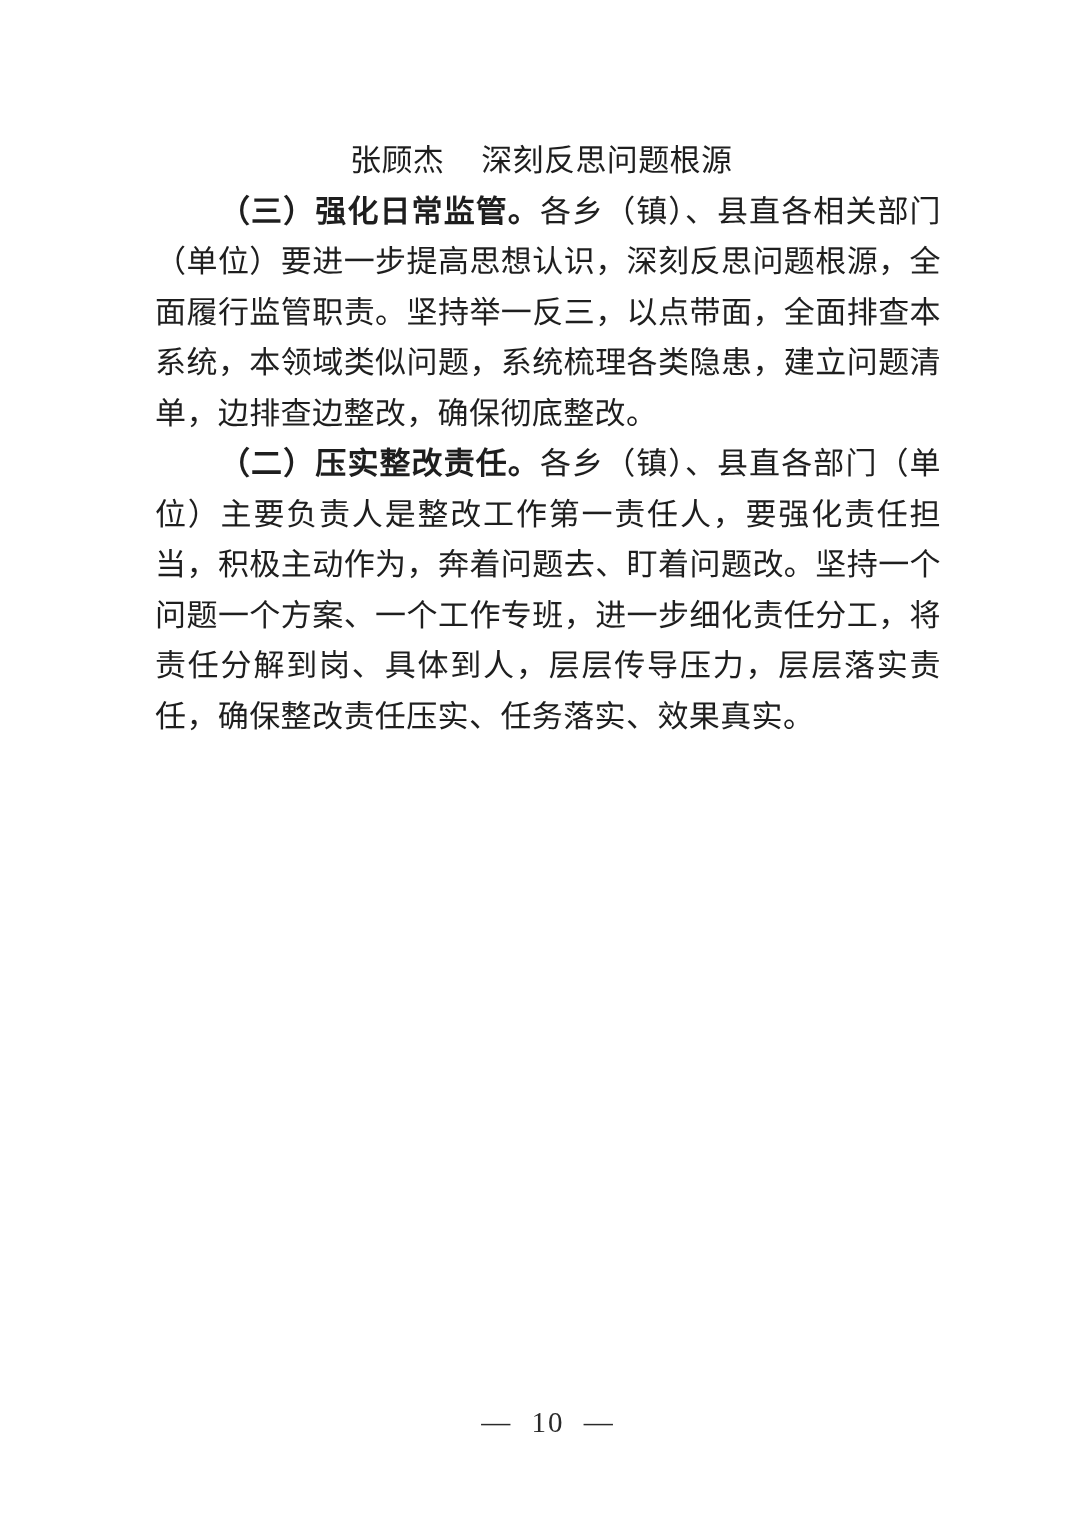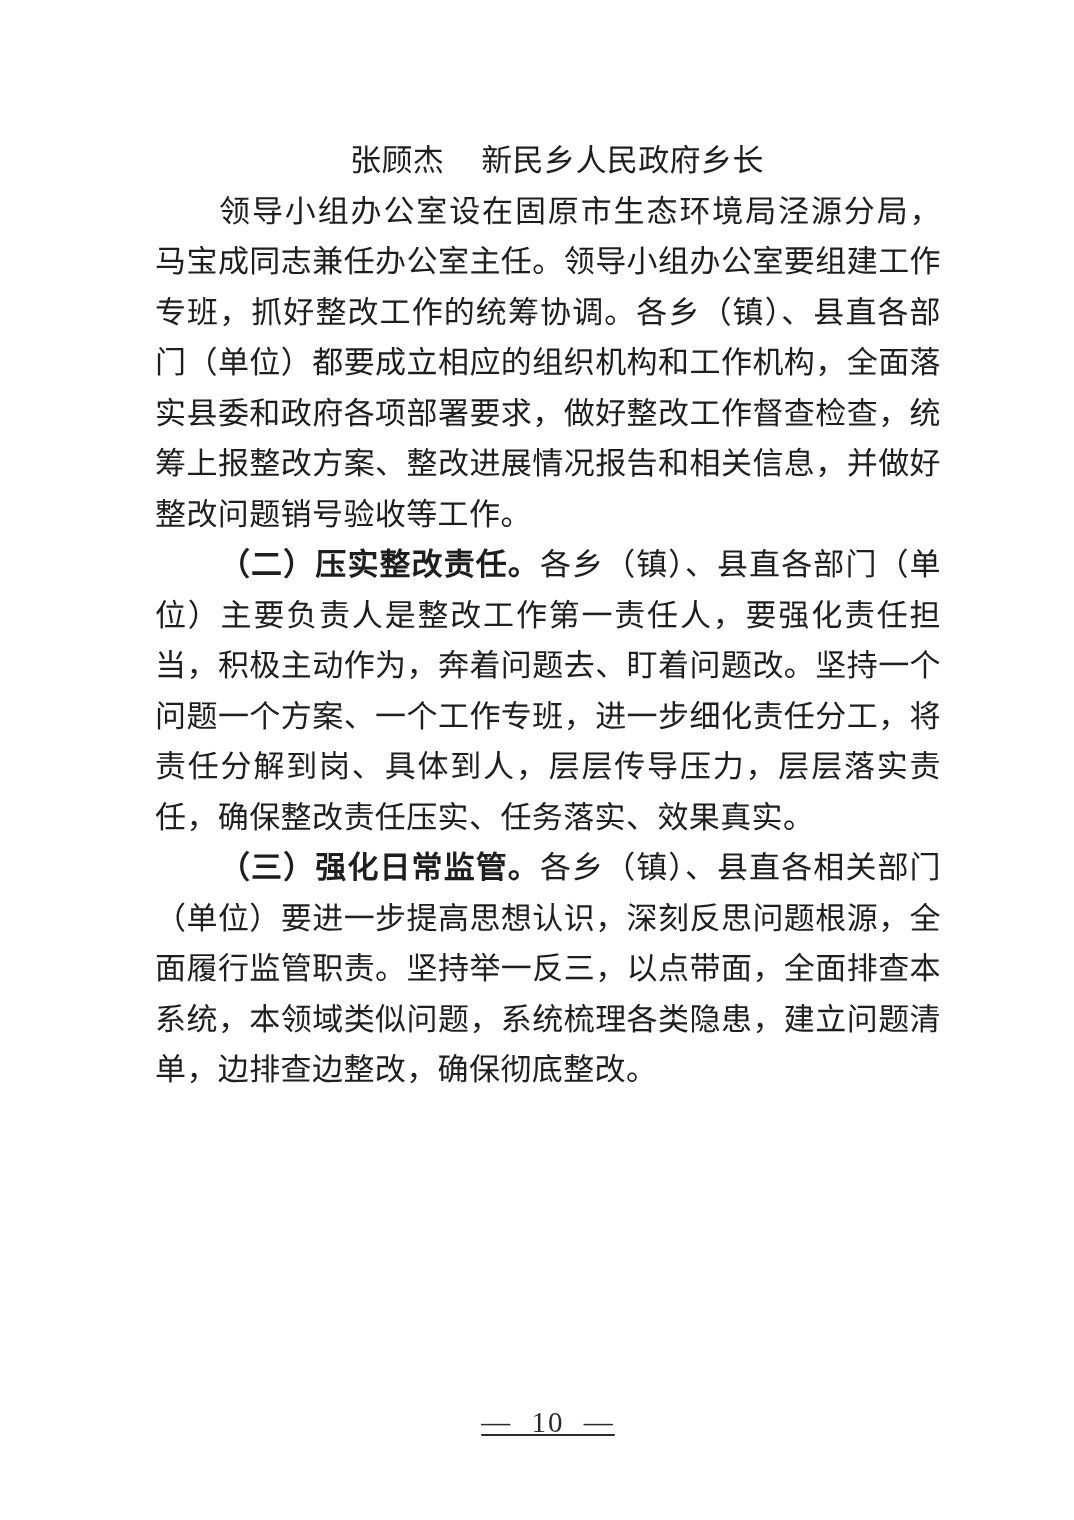--- a/index.html
+++ b/index.html
@@ -55,38 +55,36 @@
     position: absolute;
     left: 155px;
     top: 1402px;
     width: 786px;
     text-align: center;
     font-size: 29px;
     line-height: 40px;
     letter-spacing: 2px;
     word-spacing: 10px;
     color: #2a2a2a;
-    text-decoration: underline;
   }
 </style>
 </head>
 <body>
 
 <div class="page">
   <div class="content">
 
     <div class="signature-line">
-      <span>张顾杰</span><span class="sig-gap"></span><span>新民乡人民政府乡长</span>
+      <span>张顾杰</span><span class="sig-gap"></span><span>深刻反思问题根源</span>
     </div>
 
-    <p class="body-para"><span>领导小组办公室设在固原市生态环境局泾源分局，马宝成同志兼任办公室主任。领导小组办公室要组建工作专班，抓好整改工作的统筹协调。各乡（镇）、县直各部门（单位）都要成立相应的组织机构和工作机构，全面落实县委和政府各项部署要求，做好整改工作督查检查，统筹上报整改方案、整改进展情况报告和相关信息，并做好整改问题销号验收等工作。</span></p>
+
+    <p class="body-para"><span class="lead">（三）强化日常监管。</span><span>各乡（镇）、县直各相关部门（单位）要进一步提高思想认识，深刻反思问题根源，全面履行监管职责。坚持举一反三，以点带面，全面排查本系统，本领域类似问题，系统梳理各类隐患，建立问题清单，边排查边整改，确保彻底整改。</span></p>
 
     <p class="body-para"><span class="lead">（二）压实整改责任。</span><span>各乡（镇）、县直各部门（单位）主要负责人是整改工作第一责任人，要强化责任担当，积极主动作为，奔着问题去、盯着问题改。坚持一个问题一个方案、一个工作专班，进一步细化责任分工，将责任分解到岗、具体到人，层层传导压力，层层落实责任，确保整改责任压实、任务落实、效果真实。</span></p>
-
-    <p class="body-para"><span class="lead">（三）强化日常监管。</span><span>各乡（镇）、县直各相关部门（单位）要进一步提高思想认识，深刻反思问题根源，全面履行监管职责。坚持举一反三，以点带面，全面排查本系统，本领域类似问题，系统梳理各类隐患，建立问题清单，边排查边整改，确保彻底整改。</span></p>
 
 
   </div>
 
   <div class="footer">
     <span>— 10 —</span>
   </div>
 </div>
 
 </body></html>

